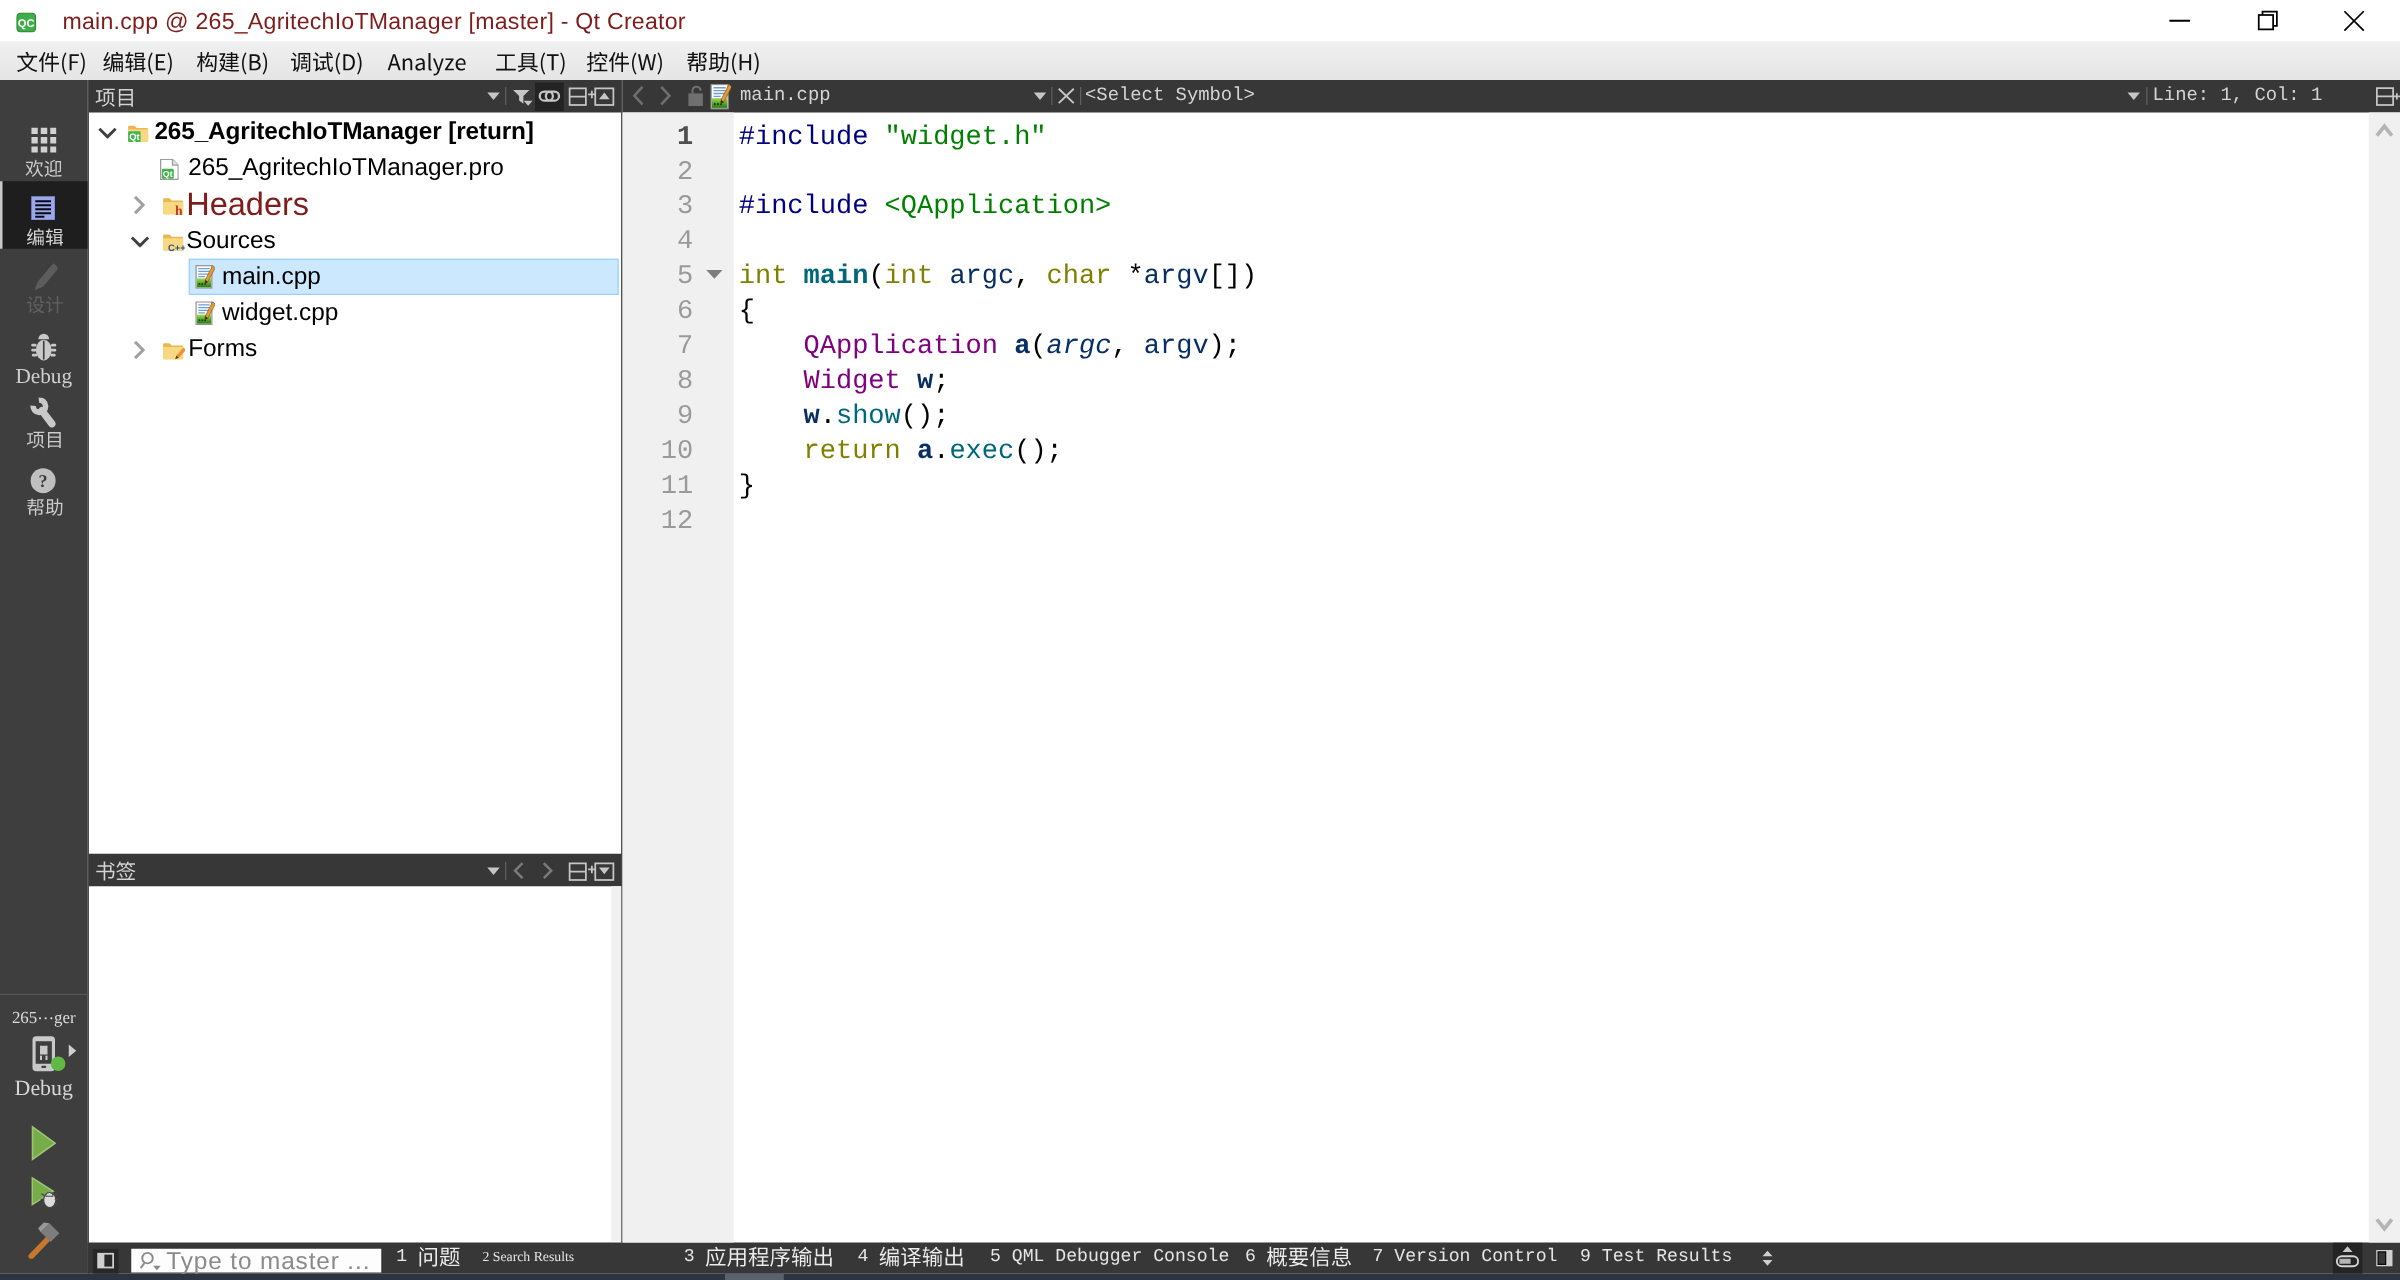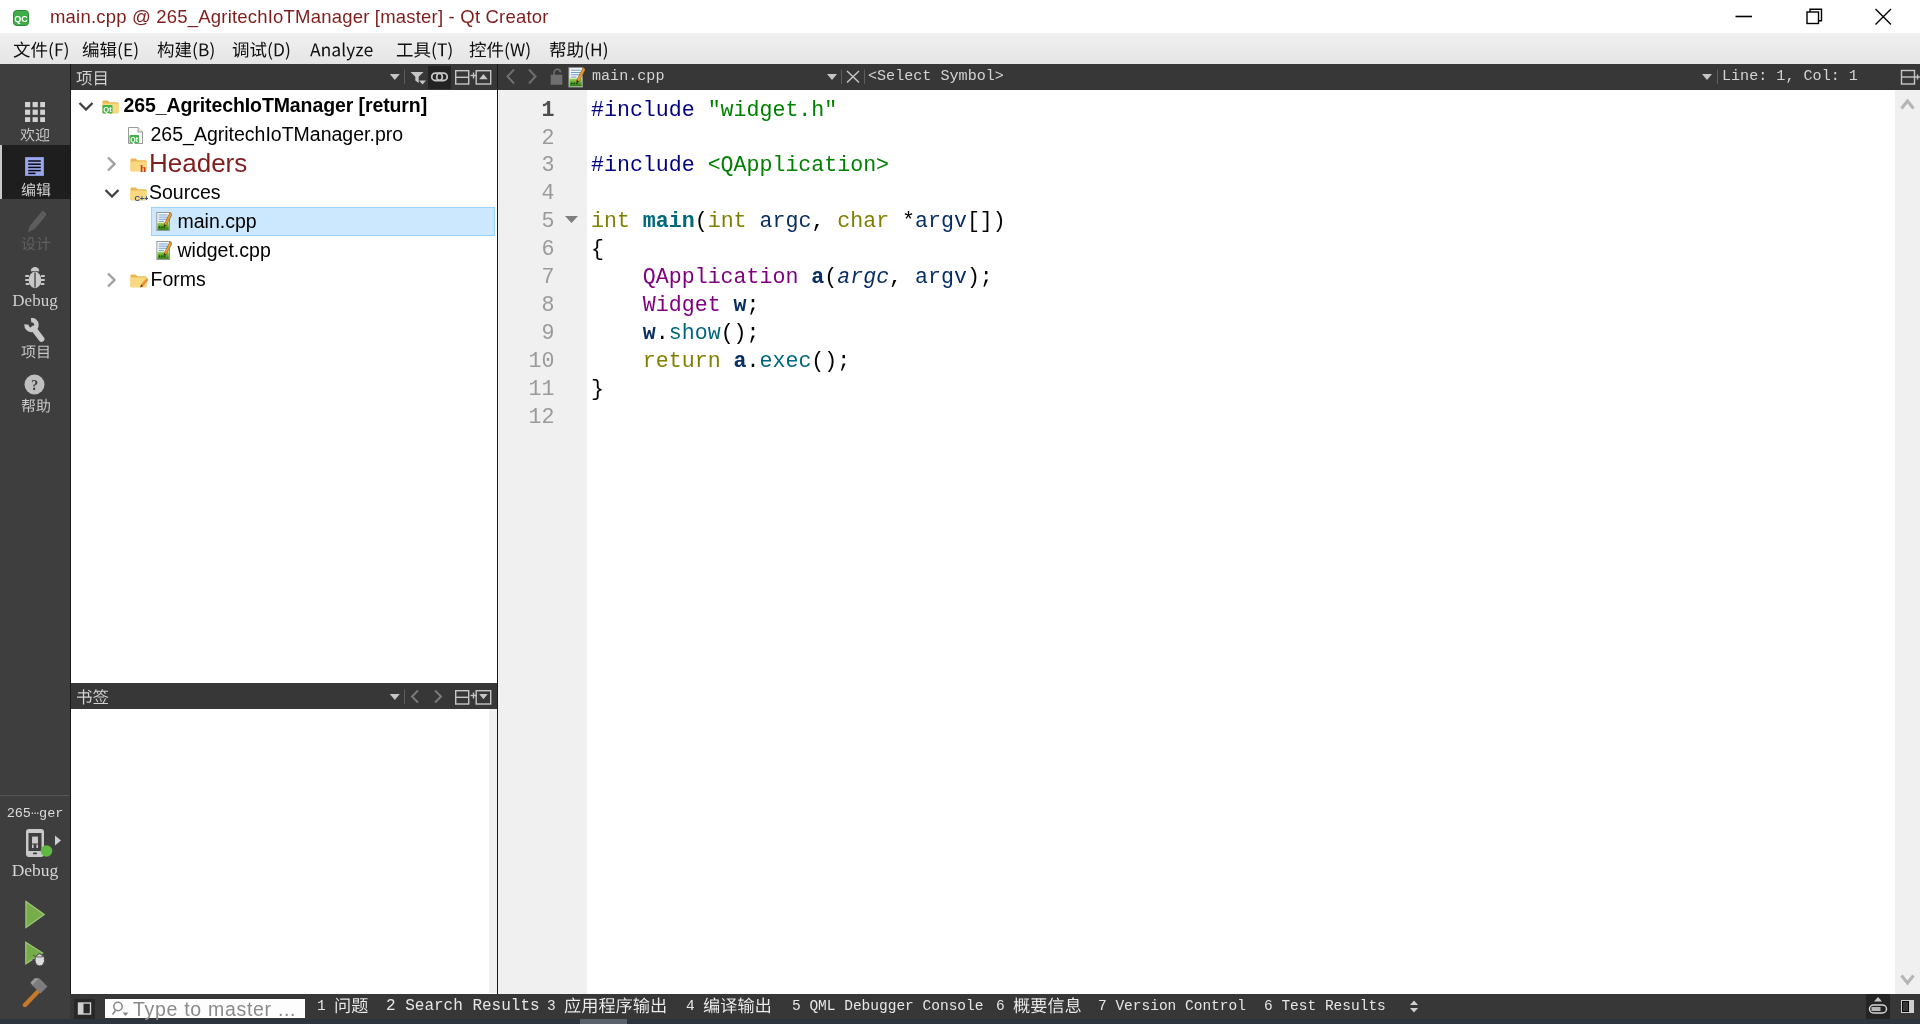--- a/index.html
+++ b/index.html
@@ -114,21 +114,21 @@
     <path d="M9.3 9.9V13.1C9.3 14.6 8.9 16.6 4.8 17.7C5.0 17.9 5.4 18.3 5.5 18.6C9.7 17.2 10.4 15.0 10.4 13.1V9.9ZM10.3 16.0C11.5 16.8 13.0 17.9 13.7 18.6L14.4 17.8C13.7 17.1 12.2 16.0 11.0 15.3ZM0.4 14.6 0.7 15.8C2.1 15.3 3.9 14.7 5.7 14.1L5.5 13.1L3.7 13.7V7.6H5.4V6.6H0.7V7.6H2.6V14.0ZM6.3 8.0V15.1H7.3V9.1H12.2V15.1H13.4V8.0H9.8C10.0 7.6 10.3 7.0 10.5 6.5H14.4V5.5H5.7V6.5H9.2C9.0 7.0 8.9 7.6 8.7 8.0Z M18.5 10.3H26.4V12.8H18.5ZM18.5 9.3V6.8H26.4V9.3ZM18.5 13.9H26.4V16.4H18.5ZM17.4 5.7V18.5H18.5V17.5H26.4V18.5H27.6V5.7Z" fill="#cdcdcd"></path>
   </svg>
 <svg class="abs" style="left:24px;top:374px" width="21" height="21" viewBox="0 0 21 21">
 <circle cx="10.5" cy="10.5" r="10" fill="#bfbfbf"></circle>
 <text x="10.5" y="15.8" font-size="14.5" font-weight="bold" fill="#3e3e3e" text-anchor="middle" font-family="Liberation Serif">?</text>
   </svg>
 <svg style="position:absolute;left:20.5px;top:393.6px;" width="30.0" height="21.7" viewBox="0 0 30.0 21.7">
     <path d="M4.1 4.8V6.0H1.0V6.9H4.1V8.0H1.3V8.9H4.1V9.2C4.1 9.5 4.1 9.8 4.0 10.0H0.8V11.0H3.6C3.1 11.6 2.3 12.3 1.0 12.7C1.3 12.9 1.6 13.3 1.8 13.5C3.5 12.9 4.4 11.9 4.8 11.0H8.1V10.0H5.2C5.2 9.8 5.2 9.5 5.2 9.2V8.9H7.7V8.0H5.2V6.9H8.0V6.0H5.2V4.8ZM8.8 5.4V12.9H9.8V6.4H12.4C12.0 7.0 11.5 7.8 11.0 8.5C12.3 9.2 12.8 9.9 12.8 10.4C12.8 10.7 12.7 10.9 12.4 11.1C12.3 11.1 12.0 11.2 11.8 11.2C11.4 11.2 10.8 11.2 10.2 11.1C10.4 11.4 10.5 11.8 10.6 12.1C11.1 12.1 11.8 12.1 12.3 12.1C12.6 12.0 12.9 12.0 13.2 11.8C13.7 11.6 13.9 11.1 13.9 10.5C13.9 9.8 13.5 9.1 12.2 8.3C12.8 7.5 13.5 6.6 14.1 5.8L13.3 5.4L13.1 5.4ZM2.2 13.5V17.8H3.4V14.5H6.9V18.6H8.0V14.5H11.8V16.5C11.8 16.7 11.8 16.8 11.5 16.8C11.3 16.8 10.4 16.8 9.4 16.8C9.6 17.1 9.8 17.5 9.8 17.8C11.1 17.8 11.9 17.8 12.4 17.6C12.8 17.4 13.0 17.1 13.0 16.6V13.5H8.0V12.3H6.9V13.5Z M24.5 4.8C24.5 6.0 24.5 7.1 24.5 8.2H22.0V9.3H24.4C24.2 12.9 23.4 16.0 20.6 17.8C20.8 18.0 21.2 18.4 21.4 18.6C24.4 16.6 25.3 13.2 25.5 9.3H27.8C27.7 14.8 27.6 16.8 27.2 17.2C27.0 17.4 26.9 17.5 26.6 17.5C26.3 17.5 25.5 17.4 24.6 17.4C24.8 17.7 25.0 18.1 25.0 18.5C25.8 18.5 26.6 18.5 27.1 18.5C27.5 18.4 27.9 18.3 28.1 17.9C28.6 17.2 28.8 15.1 28.9 8.8C28.9 8.6 28.9 8.2 28.9 8.2H25.5C25.6 7.1 25.6 6.0 25.6 4.8ZM15.5 16.0 15.7 17.1C17.5 16.7 20.0 16.1 22.4 15.6L22.3 14.5L21.5 14.7V5.5H16.6V15.8ZM17.6 15.6V13.0H20.4V15.0ZM17.6 9.8H20.4V12.0H17.6ZM17.6 8.8V6.6H20.4V8.8Z" fill="#cdcdcd"></path>
   </svg>
 <div class="abs" style="left:0;top:795px;width:70px;height:1px;background:#555"></div>
-<div class="abs" style="left:3px;top:806px;width:64px;text-align:center;font-family:Liberation Mono, monospace;font-size:13.5px;color:#dcdcdc">265<span style="position:relative;top:-3px">…</span>ger</div>
+<div class="abs" style="left:3px;top:806px;width:64px;text-align:center;font-family:Liberation Serif, serif;font-size:13.5px;color:#dcdcdc">265<span style="position:relative;top:-3px">…</span>ger</div>
 <svg class="abs" style="left:25px;top:828px" width="37" height="30" viewBox="0 0 37 30">
 <rect x="1" y="1" width="18" height="28" rx="3" fill="#c9c9c9"></rect>
 <rect x="3.5" y="5" width="13" height="18" fill="#3e3e3e"></rect>
 <circle cx="8" cy="9.5" r="1.1" fill="#c9c9c9"></circle>
     <circle cx="12" cy="9.5" r="1.1" fill="#c9c9c9"></circle>
 <path d="M7 11.5 a3 3 0 0 1 6 0 v4 h-6 Z" fill="#c9c9c9"></path>
 <rect x="7" y="16.5" width="1.6" height="3.5" fill="#c9c9c9"></rect>
     <rect x="11.4" y="16.5" width="1.6" height="3.5" fill="#c9c9c9"></rect>
 <rect x="8" y="24.5" width="4" height="1.8" rx="0.9" fill="#3e3e3e"></rect>
 <circle cx="21.5" cy="23" r="5.8" fill="#61b944"></circle>
@@ -381,36 +381,36 @@
 <svg class="abs" style="left:110px;top:1000px" width="22" height="17" viewBox="0 0 22 17">
 <circle cx="8" cy="6.5" r="4.2" fill="none" stroke="#888" stroke-width="1.5"></circle>
 <line x1="5.5" y1="10.5" x2="2.5" y2="14.5" stroke="#888" stroke-width="1.5"></line>
 <path d="M12.5 12.5 h6 l-3 3.6 Z" fill="#888"></path>
   </svg>
 <div class="abs" style="left:133px;top:998.5px;height:19.5px;line-height:20px;font-size:19.5px;color:#8a8a8a;letter-spacing:0.7px">Type to master ...</div>
 <div class="abs" style="left:317px;top:994px;height:25px;line-height:25.5px;font-family:'Liberation Mono',monospace;font-size:14.5px;color:#e6e6e6">1 </div>
 <svg style="position:absolute;left:334.4px;top:992.2px;" width="34.4" height="24.9" viewBox="0 0 34.4 24.9">
     <path d="M1.6 9.4V21.3H2.9V9.4ZM1.8 6.3C2.6 7.2 3.8 8.5 4.4 9.2L5.3 8.5C4.8 7.8 3.6 6.6 2.7 5.7ZM6.1 6.5V7.7H14.3V19.5C14.3 19.8 14.2 19.9 13.9 19.9C13.6 19.9 12.6 20.0 11.6 19.9C11.7 20.3 11.9 20.8 12.0 21.2C13.4 21.2 14.3 21.2 14.9 21.0C15.4 20.7 15.6 20.4 15.6 19.5V6.5ZM5.5 10.7V18.2H6.7V17.1H11.6V10.7ZM6.7 11.9H10.3V15.9H6.7Z M20.2 9.4H23.7V10.7H20.2ZM20.2 7.2H23.7V8.5H20.2ZM19.1 6.2V11.6H24.9V6.2ZM29.2 10.8C29.0 15.3 28.7 17.5 25.1 18.6C25.3 18.8 25.6 19.2 25.7 19.5C29.6 18.2 30.1 15.7 30.2 10.8ZM29.8 16.8C30.8 17.5 32.2 18.7 32.8 19.4L33.6 18.6C32.9 17.9 31.6 16.8 30.5 16.1ZM19.3 14.8C19.2 17.3 18.9 19.3 17.8 20.7C18.0 20.8 18.5 21.1 18.7 21.3C19.3 20.5 19.8 19.5 20.0 18.3C21.6 20.6 24.1 20.9 27.8 20.9H33.3C33.4 20.6 33.6 20.1 33.8 19.8C32.8 19.9 28.6 19.9 27.8 19.9C25.7 19.9 24.0 19.8 22.7 19.2V16.8H25.5V15.8H22.7V13.9H25.8V12.9H18.0V13.9H21.5V18.6C21.0 18.1 20.6 17.6 20.3 16.9C20.3 16.3 20.4 15.6 20.4 14.8ZM26.5 9.0V16.3H27.6V10.0H31.7V16.2H32.8V9.0H29.6C29.8 8.5 30.0 7.9 30.2 7.3H33.6V6.3H25.8V7.3H28.9C28.8 7.9 28.6 8.5 28.4 9.0Z" fill="#ececec"></path>
   </svg>
-<div class="abs" style="left:386px;top:994px;height:25px;line-height:25.5px;font-family:Liberation Mono, monospace;font-size:16px;color:#e6e6e6">2 Search Results</div>
+<div class="abs" style="left:386px;top:994px;height:25px;line-height:25.5px;font-family:Liberation Serif, serif;font-size:11px;color:#e6e6e6">2 Search Results</div>
 <div class="abs" style="left:547px;top:994px;height:25px;line-height:25.5px;font-family:'Liberation Mono',monospace;font-size:14.5px;color:#e6e6e6">3 </div>
 <svg style="position:absolute;left:564.4px;top:992.2px;" width="103.2" height="24.9" viewBox="0 0 103.2 24.9">
     <path d="M4.5 11.5C5.2 13.4 6.1 15.8 6.4 17.4L7.6 16.9C7.2 15.3 6.4 13.0 5.7 11.1ZM8.3 10.6C8.8 12.4 9.5 14.9 9.7 16.5L10.9 16.1C10.7 14.5 10.0 12.1 9.4 10.2ZM8.0 5.7C8.4 6.3 8.7 7.1 9.0 7.7H2.1V12.4C2.1 14.9 2.0 18.3 0.6 20.7C0.9 20.8 1.5 21.2 1.8 21.4C3.2 18.9 3.4 15.0 3.4 12.4V8.9H16.2V7.7H10.4C10.2 7.1 9.7 6.1 9.3 5.4ZM3.6 19.3V20.5H16.4V19.3H11.8C13.3 16.6 14.6 13.5 15.4 10.6L14.1 10.1C13.4 13.1 12.1 16.6 10.4 19.3Z M19.8 6.7V13.0C19.8 15.4 19.7 18.4 17.8 20.6C18.0 20.7 18.6 21.2 18.7 21.4C20.1 20.0 20.7 18.0 20.9 16.0H25.2V21.2H26.5V16.0H31.2V19.6C31.2 19.9 31.1 20.0 30.7 20.0C30.4 20.0 29.2 20.0 28.0 20.0C28.2 20.3 28.4 20.9 28.5 21.2C30.1 21.2 31.1 21.2 31.7 21.0C32.2 20.8 32.5 20.4 32.5 19.6V6.7ZM21.1 7.9H25.2V10.7H21.1ZM31.2 7.9V10.7H26.5V7.9ZM21.1 11.9H25.2V14.8H21.0C21.1 14.2 21.1 13.5 21.1 13.0ZM31.2 11.9V14.8H26.5V11.9Z M43.6 7.3H48.7V10.5H43.6ZM42.3 6.2V11.6H50.0V6.2ZM42.1 16.4V17.5H45.5V19.7H41.0V20.9H51.0V19.7H46.7V17.5H50.2V16.4H46.7V14.3H50.6V13.1H41.7V14.3H45.5V16.4ZM40.6 5.7C39.3 6.3 37.1 6.8 35.1 7.2C35.3 7.4 35.5 7.9 35.5 8.1C36.3 8.0 37.2 7.9 38.0 7.7V10.4H35.2V11.6H37.9C37.2 13.5 36.0 15.8 34.9 17.0C35.1 17.3 35.4 17.8 35.6 18.2C36.4 17.1 37.3 15.4 38.0 13.7V21.3H39.3V13.9C39.9 14.6 40.6 15.5 40.9 16.0L41.7 15.0C41.3 14.6 39.8 13.1 39.3 12.6V11.6H41.5V10.4H39.3V7.4C40.1 7.2 40.9 7.0 41.5 6.7Z M58.0 12.4C59.1 12.9 60.5 13.6 61.6 14.2H55.6V15.3H60.9V19.8C60.9 20.1 60.8 20.1 60.5 20.2C60.2 20.2 59.0 20.2 57.7 20.1C57.9 20.5 58.1 21.0 58.2 21.3C59.7 21.3 60.8 21.3 61.4 21.2C62.0 21.0 62.2 20.6 62.2 19.8V15.3H65.9C65.3 16.1 64.7 16.9 64.1 17.4L65.2 18.0C66.1 17.1 67.0 15.7 67.9 14.5L67.0 14.1L66.8 14.2H63.6L63.7 14.0C63.4 13.8 62.9 13.6 62.4 13.3C63.8 12.6 65.3 11.5 66.3 10.4L65.5 9.8L65.2 9.9H56.6V10.9H64.1C63.3 11.6 62.2 12.3 61.3 12.8C60.4 12.4 59.5 12.0 58.8 11.7ZM59.7 5.8C60.0 6.3 60.3 6.9 60.5 7.4H53.7V12.2C53.7 14.7 53.5 18.2 52.1 20.7C52.4 20.8 53.0 21.2 53.2 21.4C54.7 18.8 54.9 14.9 54.9 12.2V8.6H68.0V7.4H62.0C61.7 6.9 61.3 6.0 60.9 5.4Z M81.4 12.3V18.5H82.4V12.3ZM83.6 11.6V19.9C83.6 20.1 83.5 20.1 83.4 20.1C83.1 20.1 82.4 20.1 81.6 20.1C81.8 20.4 82.0 20.9 82.0 21.2C83.0 21.2 83.7 21.2 84.1 21.0C84.5 20.8 84.7 20.5 84.7 19.9V11.6ZM70.0 14.3C70.2 14.1 70.7 14.0 71.2 14.0H72.6V16.4C71.4 16.7 70.3 16.9 69.5 17.1L69.8 18.3L72.6 17.6V21.3H73.7V17.3L75.1 16.9L75.0 15.8L73.7 16.2V14.0H75.1V12.8H73.7V10.2H72.6V12.8H71.1C71.5 11.6 71.9 10.2 72.3 8.7H75.1V7.6H72.5C72.7 6.9 72.8 6.3 72.9 5.7L71.7 5.5C71.6 6.2 71.5 6.9 71.4 7.6H69.6V8.7H71.2C70.8 10.2 70.5 11.3 70.4 11.8C70.1 12.6 69.9 13.1 69.6 13.2C69.8 13.5 70.0 14.0 70.0 14.3ZM80.1 5.5C79.0 7.3 76.9 9.0 74.8 9.9C75.1 10.2 75.4 10.6 75.6 10.9C76.1 10.6 76.6 10.4 77.0 10.1V10.8H83.4V10.0C83.8 10.2 84.3 10.5 84.7 10.7C84.9 10.4 85.2 10.0 85.6 9.7C83.7 8.9 82.1 7.9 80.8 6.5L81.2 5.9ZM77.5 9.7C78.5 9.0 79.4 8.2 80.1 7.3C81.0 8.3 82.0 9.1 83.0 9.7ZM79.4 13.0V14.3H77.0V13.0ZM75.9 11.9V21.3H77.0V17.7H79.4V20.0C79.4 20.1 79.3 20.2 79.2 20.2C79.0 20.2 78.6 20.2 78.0 20.2C78.2 20.5 78.3 20.9 78.4 21.2C79.1 21.2 79.6 21.2 80.0 21.0C80.4 20.8 80.4 20.5 80.4 20.0V11.9ZM77.0 15.3H79.4V16.7H77.0Z M87.8 14.1V20.3H100.0V21.3H101.4V14.1H100.0V19.0H95.3V13.0H100.7V7.1H99.3V11.7H95.3V5.5H93.9V11.7H89.9V7.1H88.6V13.0H93.9V19.0H89.2V14.1Z" fill="#ececec"></path>
   </svg>
 <div class="abs" style="left:686px;top:994px;height:25px;line-height:25.5px;font-family:'Liberation Mono',monospace;font-size:14.5px;color:#e6e6e6">4 </div>
 <svg style="position:absolute;left:703.4px;top:992.2px;" width="68.8" height="24.9" viewBox="0 0 68.8 24.9">
     <path d="M0.7 19.0 1.0 20.2C2.4 19.6 4.2 18.9 6.0 18.2L5.7 17.1C3.8 17.9 2.0 18.6 0.7 19.0ZM1.0 12.7C1.3 12.6 1.7 12.5 3.5 12.2C2.9 13.3 2.3 14.2 2.0 14.5C1.5 15.2 1.1 15.6 0.8 15.7C0.9 16.0 1.1 16.6 1.2 16.8C1.5 16.6 2.0 16.4 5.8 15.6C5.8 15.3 5.7 14.8 5.7 14.5L2.9 15.1C4.1 13.5 5.3 11.6 6.3 9.7L5.2 9.1C4.9 9.8 4.6 10.4 4.2 11.1L2.3 11.3C3.3 9.8 4.2 7.8 4.9 5.9L3.7 5.5C3.1 7.6 1.9 9.9 1.6 10.4C1.2 11.0 0.9 11.4 0.7 11.5C0.8 11.8 1.0 12.4 1.0 12.7ZM10.7 13.9V16.5H9.3V13.9ZM11.6 13.9H12.8V16.5H11.6ZM8.3 12.9V21.2H9.3V17.5H10.7V20.8H11.6V17.5H12.8V20.7H13.7V17.5H15.0V20.1C15.0 20.2 14.9 20.2 14.8 20.2C14.7 20.2 14.4 20.2 14.0 20.2C14.1 20.5 14.3 20.9 14.3 21.2C14.9 21.2 15.3 21.2 15.6 21.0C15.9 20.8 16.0 20.6 16.0 20.1V12.8L15.0 12.9ZM13.7 13.9H15.0V16.5H13.7ZM10.4 5.7C10.7 6.2 11.0 6.8 11.1 7.4H7.1V11.1C7.1 13.7 7.0 17.6 5.4 20.3C5.7 20.4 6.2 20.8 6.4 21.0C8.0 18.2 8.3 14.2 8.3 11.4H15.8V7.4H12.5C12.3 6.8 12.0 6.0 11.6 5.4ZM8.3 8.5H14.6V10.3H8.3Z M18.9 6.5C19.7 7.5 20.6 8.7 20.9 9.5L22.0 8.8C21.6 8.0 20.7 6.8 19.9 5.9ZM27.7 12.9V14.4H24.3V15.5H27.7V17.4H23.3V17.9L23.1 17.2L21.7 18.2V10.9H18.0V12.1H20.4V18.3C20.4 19.1 19.9 19.7 19.6 20.0C19.8 20.2 20.2 20.6 20.3 20.9C20.5 20.6 20.9 20.2 23.3 18.4V18.5H27.7V21.4H29.0V18.5H33.5V17.4H29.0V15.5H32.4V14.4H29.0V12.9ZM31.0 7.6C30.3 8.5 29.5 9.3 28.4 10.0C27.5 9.3 26.7 8.5 26.1 7.6ZM23.6 6.4V7.6H24.8C25.5 8.8 26.4 9.8 27.4 10.7C26.0 11.5 24.3 12.2 22.7 12.5C22.9 12.8 23.3 13.3 23.4 13.6C25.1 13.2 26.9 12.4 28.4 11.4C29.8 12.3 31.4 13.0 33.1 13.5C33.3 13.1 33.6 12.6 33.9 12.4C32.3 12.0 30.8 11.5 29.5 10.7C30.9 9.7 32.1 8.4 32.9 6.8L32.0 6.4L31.8 6.4Z M47.0 12.3V18.5H48.0V12.3ZM49.2 11.6V19.9C49.2 20.1 49.1 20.1 49.0 20.1C48.7 20.1 48.0 20.1 47.2 20.1C47.4 20.4 47.6 20.9 47.6 21.2C48.6 21.2 49.3 21.2 49.7 21.0C50.1 20.8 50.3 20.5 50.3 19.9V11.6ZM35.6 14.3C35.8 14.1 36.3 14.0 36.8 14.0H38.2V16.4C37.0 16.7 35.9 16.9 35.1 17.1L35.4 18.3L38.2 17.6V21.3H39.3V17.3L40.7 16.9L40.6 15.8L39.3 16.2V14.0H40.7V12.8H39.3V10.2H38.2V12.8H36.7C37.1 11.6 37.5 10.2 37.9 8.7H40.7V7.6H38.1C38.3 6.9 38.4 6.3 38.5 5.7L37.3 5.5C37.2 6.2 37.1 6.9 37.0 7.6H35.2V8.7H36.8C36.4 10.2 36.1 11.3 36.0 11.8C35.7 12.6 35.5 13.1 35.2 13.2C35.4 13.5 35.6 14.0 35.6 14.3ZM45.7 5.5C44.6 7.3 42.5 9.0 40.4 9.9C40.7 10.2 41.0 10.6 41.2 10.9C41.7 10.6 42.2 10.4 42.6 10.1V10.8H49.0V10.0C49.4 10.2 49.9 10.5 50.3 10.7C50.5 10.4 50.8 10.0 51.2 9.7C49.3 8.9 47.7 7.9 46.4 6.5L46.8 5.9ZM43.1 9.7C44.1 9.0 45.0 8.2 45.7 7.3C46.6 8.3 47.6 9.1 48.6 9.7ZM45.0 13.0V14.3H42.6V13.0ZM41.5 11.9V21.3H42.6V17.7H45.0V20.0C45.0 20.1 44.9 20.2 44.8 20.2C44.6 20.2 44.2 20.2 43.6 20.2C43.8 20.5 43.9 20.9 44.0 21.2C44.7 21.2 45.2 21.2 45.6 21.0C46.0 20.8 46.0 20.5 46.0 20.0V11.9ZM42.6 15.3H45.0V16.7H42.6Z M53.4 14.1V20.3H65.6V21.3H67.0V14.1H65.6V19.0H60.9V13.0H66.3V7.1H64.9V11.7H60.9V5.5H59.5V11.7H55.5V7.1H54.2V13.0H59.5V19.0H54.8V14.1Z" fill="#ececec"></path>
   </svg>
 <div class="abs" style="left:792px;top:994px;height:25px;line-height:25.5px;font-family:'Liberation Mono',monospace;font-size:14.5px;color:#e6e6e6">5 QML Debugger Console</div>
 <div class="abs" style="left:996px;top:994px;height:25px;line-height:25.5px;font-family:'Liberation Mono',monospace;font-size:14.5px;color:#e6e6e6">6 </div>
 <svg style="position:absolute;left:1013.4px;top:992.2px;" width="68.8" height="24.9" viewBox="0 0 68.8 24.9">
     <path d="M10.7 13.8C10.9 13.6 11.4 13.6 12.0 13.6H12.8C12.2 16.0 11.1 18.5 8.9 20.7C9.3 20.9 9.7 21.2 9.9 21.4C11.5 19.7 12.5 17.9 13.2 16.0V19.6C13.2 20.4 13.2 20.7 13.5 20.9C13.7 21.1 14.0 21.1 14.3 21.1C14.5 21.1 14.9 21.1 15.1 21.1C15.4 21.1 15.7 21.1 15.9 20.9C16.1 20.8 16.2 20.6 16.3 20.2C16.4 19.9 16.4 18.9 16.4 18.1C16.2 18.0 15.9 17.8 15.7 17.7C15.7 18.5 15.7 19.3 15.6 19.6C15.6 19.8 15.5 19.9 15.4 20.0C15.4 20.1 15.2 20.1 15.1 20.1C14.9 20.1 14.7 20.1 14.6 20.1C14.5 20.1 14.3 20.0 14.3 20.0C14.2 19.9 14.2 19.8 14.2 19.7V14.4H13.7L13.9 13.6H16.4V12.5H14.1C14.4 10.7 14.4 9.0 14.4 7.6H16.1V6.5H10.7V7.6H13.4C13.4 9.0 13.3 10.7 13.0 12.5H11.7C12.0 11.3 12.3 9.5 12.4 8.6H11.4C11.2 9.4 10.9 11.9 10.7 12.3C10.6 12.6 10.5 12.7 10.3 12.8C10.4 13.0 10.6 13.5 10.7 13.8ZM9.0 10.5V12.7H6.9V10.5ZM9.0 9.6H6.9V7.6H9.0ZM5.8 19.8C6.0 19.5 6.4 19.2 9.2 17.5C9.4 17.9 9.5 18.2 9.6 18.6L10.5 18.1C10.3 17.2 9.6 15.8 9.0 14.7L8.2 15.0C8.4 15.5 8.7 16.1 8.9 16.6L6.9 17.7V13.7H10.0V6.5H5.8V17.4C5.8 18.2 5.4 18.7 5.1 18.9C5.3 19.1 5.7 19.6 5.8 19.8ZM2.7 5.5V9.2H0.9V10.4H2.7C2.3 12.7 1.4 15.5 0.5 17.0C0.7 17.3 1.0 17.8 1.2 18.1C1.8 17.1 2.3 15.7 2.7 14.1V21.3H3.9V12.8C4.3 13.6 4.7 14.4 4.9 14.9L5.6 13.9C5.3 13.4 4.3 11.6 3.9 11.0V10.4H5.4V9.2H3.9V5.5Z M28.8 16.0C28.2 17.0 27.4 17.7 26.4 18.4C25.1 18.0 23.8 17.8 22.5 17.5C22.9 17.1 23.3 16.5 23.7 16.0ZM19.2 8.9V13.3H23.8C23.6 13.8 23.3 14.3 23.0 14.8H18.1V16.0H22.2C21.6 16.8 21.0 17.6 20.4 18.2C21.9 18.5 23.3 18.8 24.6 19.1C23.0 19.7 20.8 20.0 18.2 20.2C18.4 20.5 18.6 20.9 18.7 21.3C22.0 21.0 24.6 20.5 26.5 19.6C28.7 20.2 30.6 20.8 32.0 21.3L33.1 20.3C31.7 19.8 29.9 19.3 27.9 18.7C28.9 18.0 29.7 17.1 30.2 16.0H33.5V14.8H24.5C24.7 14.4 25.0 13.9 25.2 13.5L24.4 13.3H32.5V8.9H28.3V7.4H33.2V6.2H18.4V7.4H23.1V8.9ZM24.3 7.4H27.1V8.9H24.3ZM20.5 9.9H23.1V12.3H20.5ZM24.3 9.9H27.1V12.3H24.3ZM28.3 9.9H31.2V12.3H28.3Z M41.0 10.8V11.9H49.3V10.8ZM41.0 13.3V14.3H49.3V13.3ZM39.7 8.3V9.4H50.7V8.3ZM43.7 5.9C44.2 6.7 44.7 7.6 44.9 8.3L46.1 7.7C45.8 7.1 45.3 6.2 44.8 5.5ZM40.7 15.8V21.3H41.9V20.6H48.3V21.3H49.5V15.8ZM41.9 19.6V16.8H48.3V19.6ZM38.8 5.6C37.9 8.2 36.5 10.8 35.0 12.4C35.2 12.7 35.6 13.4 35.7 13.6C36.2 13.0 36.8 12.2 37.3 11.4V21.4H38.5V9.4C39.1 8.3 39.6 7.1 40.0 5.9Z M56.2 10.5H64.2V11.9H56.2ZM56.2 12.9H64.2V14.3H56.2ZM56.2 8.1H64.2V9.5H56.2ZM56.1 16.5V19.3C56.1 20.7 56.6 21.0 58.6 21.0C59.0 21.0 62.2 21.0 62.6 21.0C64.3 21.0 64.7 20.5 64.9 18.3C64.5 18.2 63.9 18.0 63.7 17.8C63.6 19.6 63.4 19.8 62.5 19.8C61.8 19.8 59.2 19.8 58.7 19.8C57.6 19.8 57.4 19.7 57.4 19.3V16.5ZM64.7 16.6C65.5 17.7 66.3 19.2 66.6 20.2L67.9 19.6C67.5 18.7 66.7 17.2 65.9 16.2ZM54.1 16.4C53.7 17.5 53.1 19.0 52.4 20.0L53.6 20.5C54.2 19.5 54.8 18.0 55.2 16.9ZM58.8 15.8C59.7 16.6 60.7 17.8 61.1 18.6L62.2 17.9C61.7 17.2 60.7 16.1 59.8 15.3H65.4V7.1H60.3C60.6 6.7 60.9 6.1 61.1 5.6L59.6 5.3C59.5 5.8 59.2 6.5 59.0 7.1H54.9V15.3H59.7Z" fill="#ececec"></path>
   </svg>
 <div class="abs" style="left:1098px;top:994px;height:25px;line-height:25.5px;font-family:'Liberation Mono',monospace;font-size:14.5px;color:#e6e6e6">7 Version Control</div>
-<div class="abs" style="left:1264px;top:994px;height:25px;line-height:25.5px;font-family:'Liberation Mono',monospace;font-size:14.5px;color:#e6e6e6">6 Test Results</div>
+<div class="abs" style="left:1264px;top:994px;height:25px;line-height:25.5px;font-family:'Liberation Mono',monospace;font-size:14.5px;color:#e6e6e6">9 Test Results</div>
 <svg class="abs" style="left:1408px;top:1000px" width="12" height="13" viewBox="0 0 12 13">
 <path d="M2 5 L6 0.5 L10 5 Z" fill="#cfcfcf"></path>
     <path d="M2 8 L6 12.5 L10 8 Z" fill="#cfcfcf"></path>
   </svg>
 <svg class="abs" style="left:1866px;top:994px" width="54" height="25" viewBox="0 0 54 25">
 <rect x="0" y="0" width="24" height="25" fill="#242424"></rect>
 <path d="M8 7.5 h8 l-4 -4.5 Z" fill="#c9c9c9"></path>
 <rect x="3.5" y="11" width="17" height="8" rx="4" fill="none" stroke="#d5d5d5" stroke-width="1.5"></rect>
 <rect x="5.5" y="13" width="9" height="4" fill="#b5b5b5"></rect>
 <g transform="translate(35,6)">

